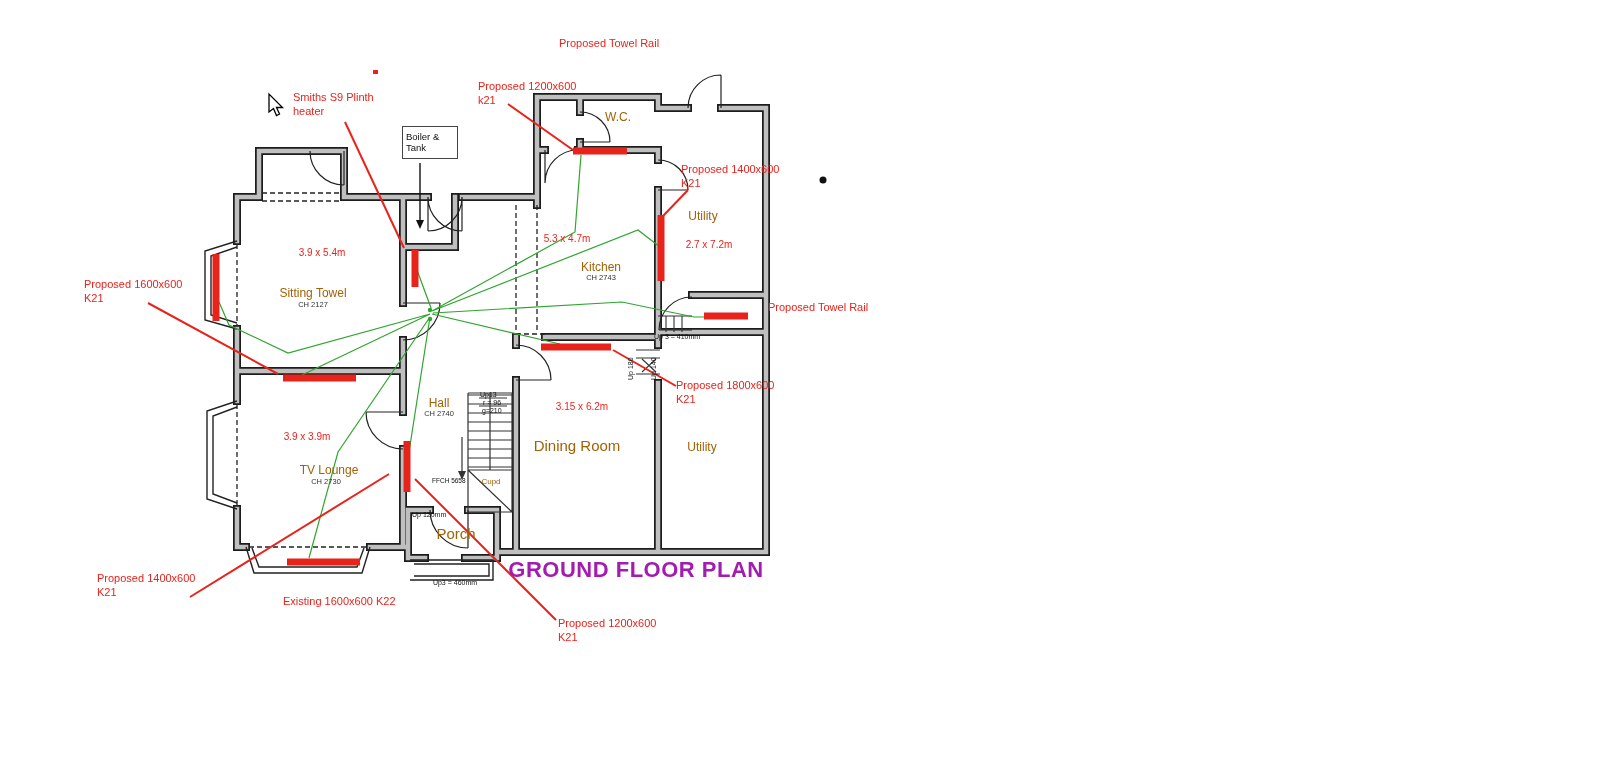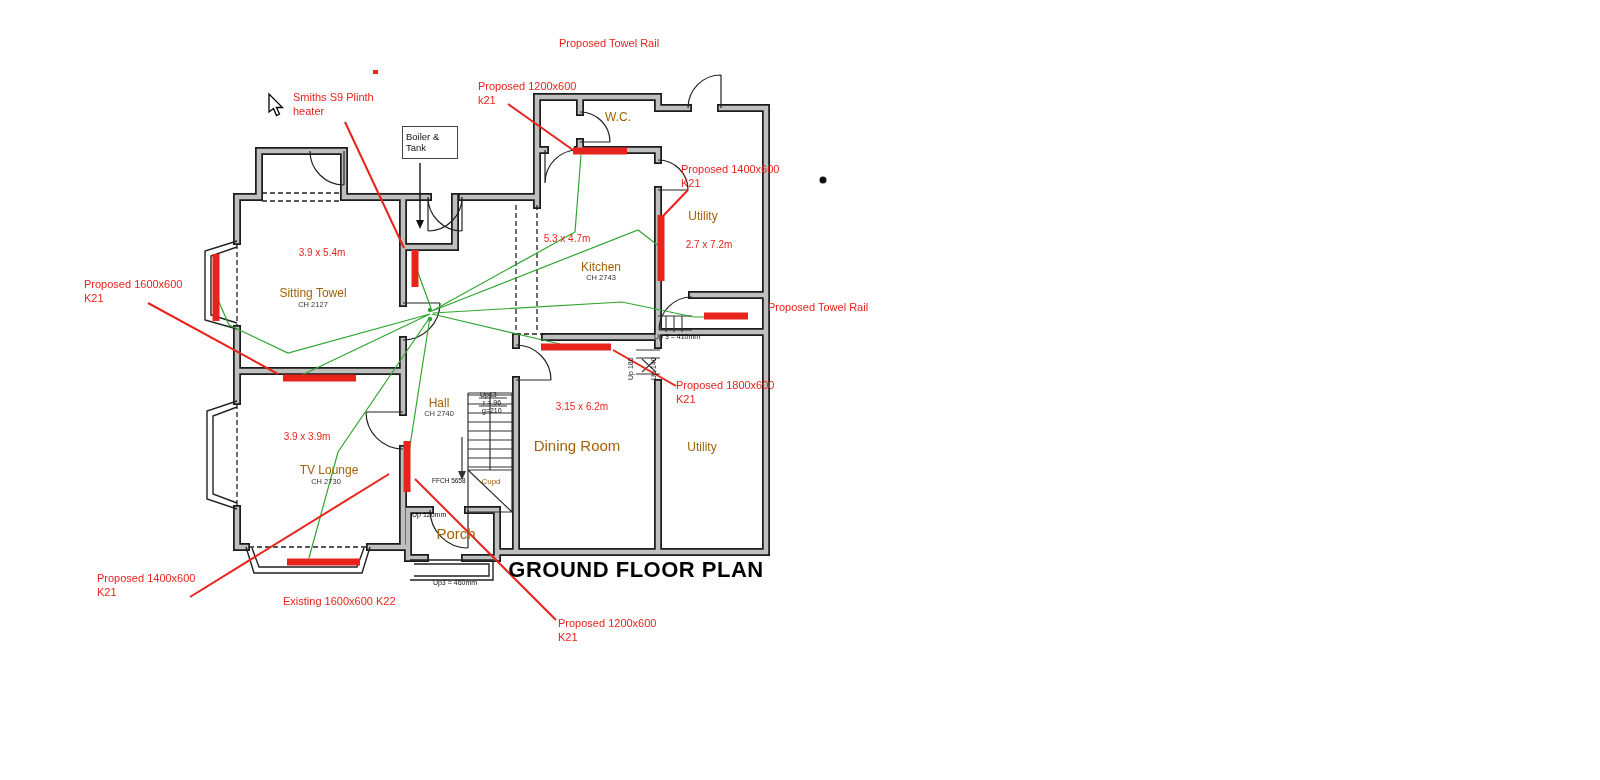--- a/index.html
+++ b/index.html
@@ -9,21 +9,21 @@
   .lbl{position:absolute;color:#a16207;line-height:1.2;}
   .c{transform:translateX(-50%);text-align:center;}
   .room{font-size:12px;}
   .room-sm{font-size:15px;}
   .ch{font-size:7.5px;color:#333;}
   .dim{font-size:10px;color:#e8231c;}
   .red{font-size:11px;font-weight:normal;color:#e8231c;line-height:1.3;}
   .note{font-size:7px;color:#111;}
   .note-xs{font-size:6.5px;color:#111;}
   .boiler-box{border:1px solid #444;background:#fff;padding:4px 3px;font-size:9.5px;width:48px;color:#111;}
-  .title{font-size:22px;font-weight:bold;letter-spacing:0.5px;color:#000000;white-space:nowrap;}
+  .title{font-size:22px;font-weight:bold;letter-spacing:0.5px;color:#a21caf;white-space:nowrap;}
   svg text{font-family:"Liberation Sans",sans-serif;}
 </style>
 </head>
 <body>
 
 <div class="canvas">
 
   <svg width="1600" height="780" viewBox="0 0 1600 780">
 
     <g stroke="#1c1c1c" stroke-width="8" fill="none" stroke-linecap="square">

